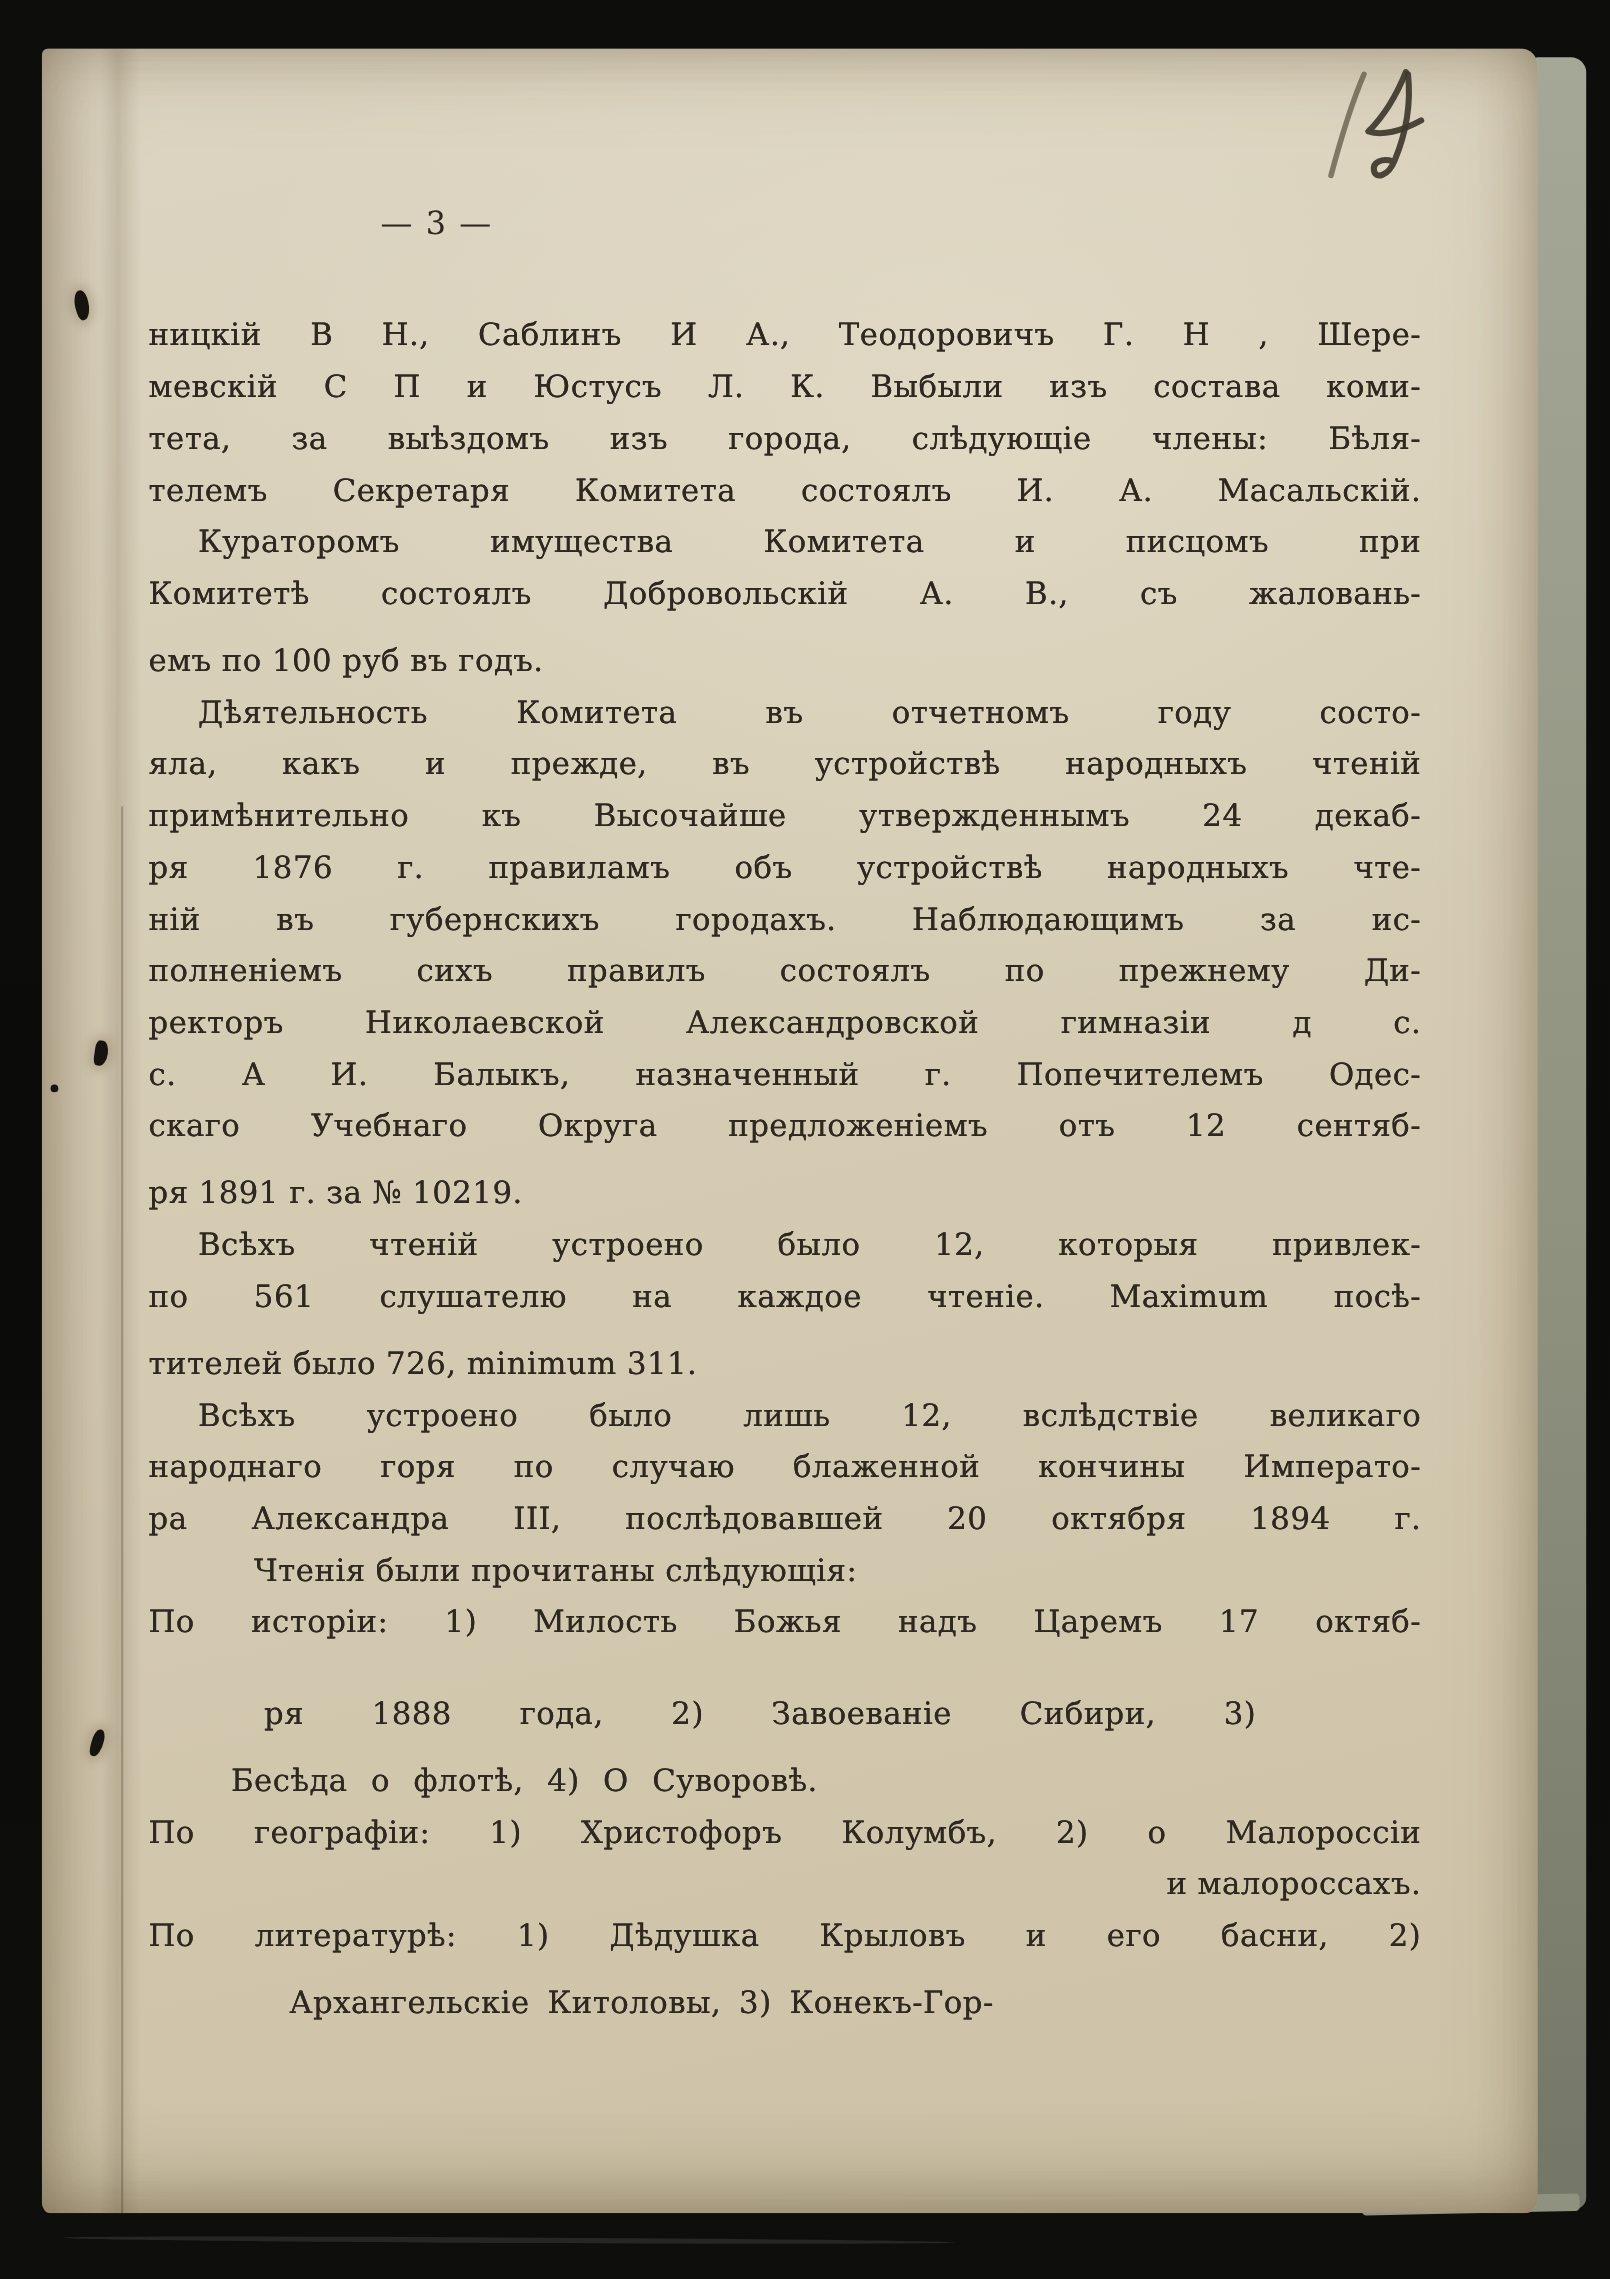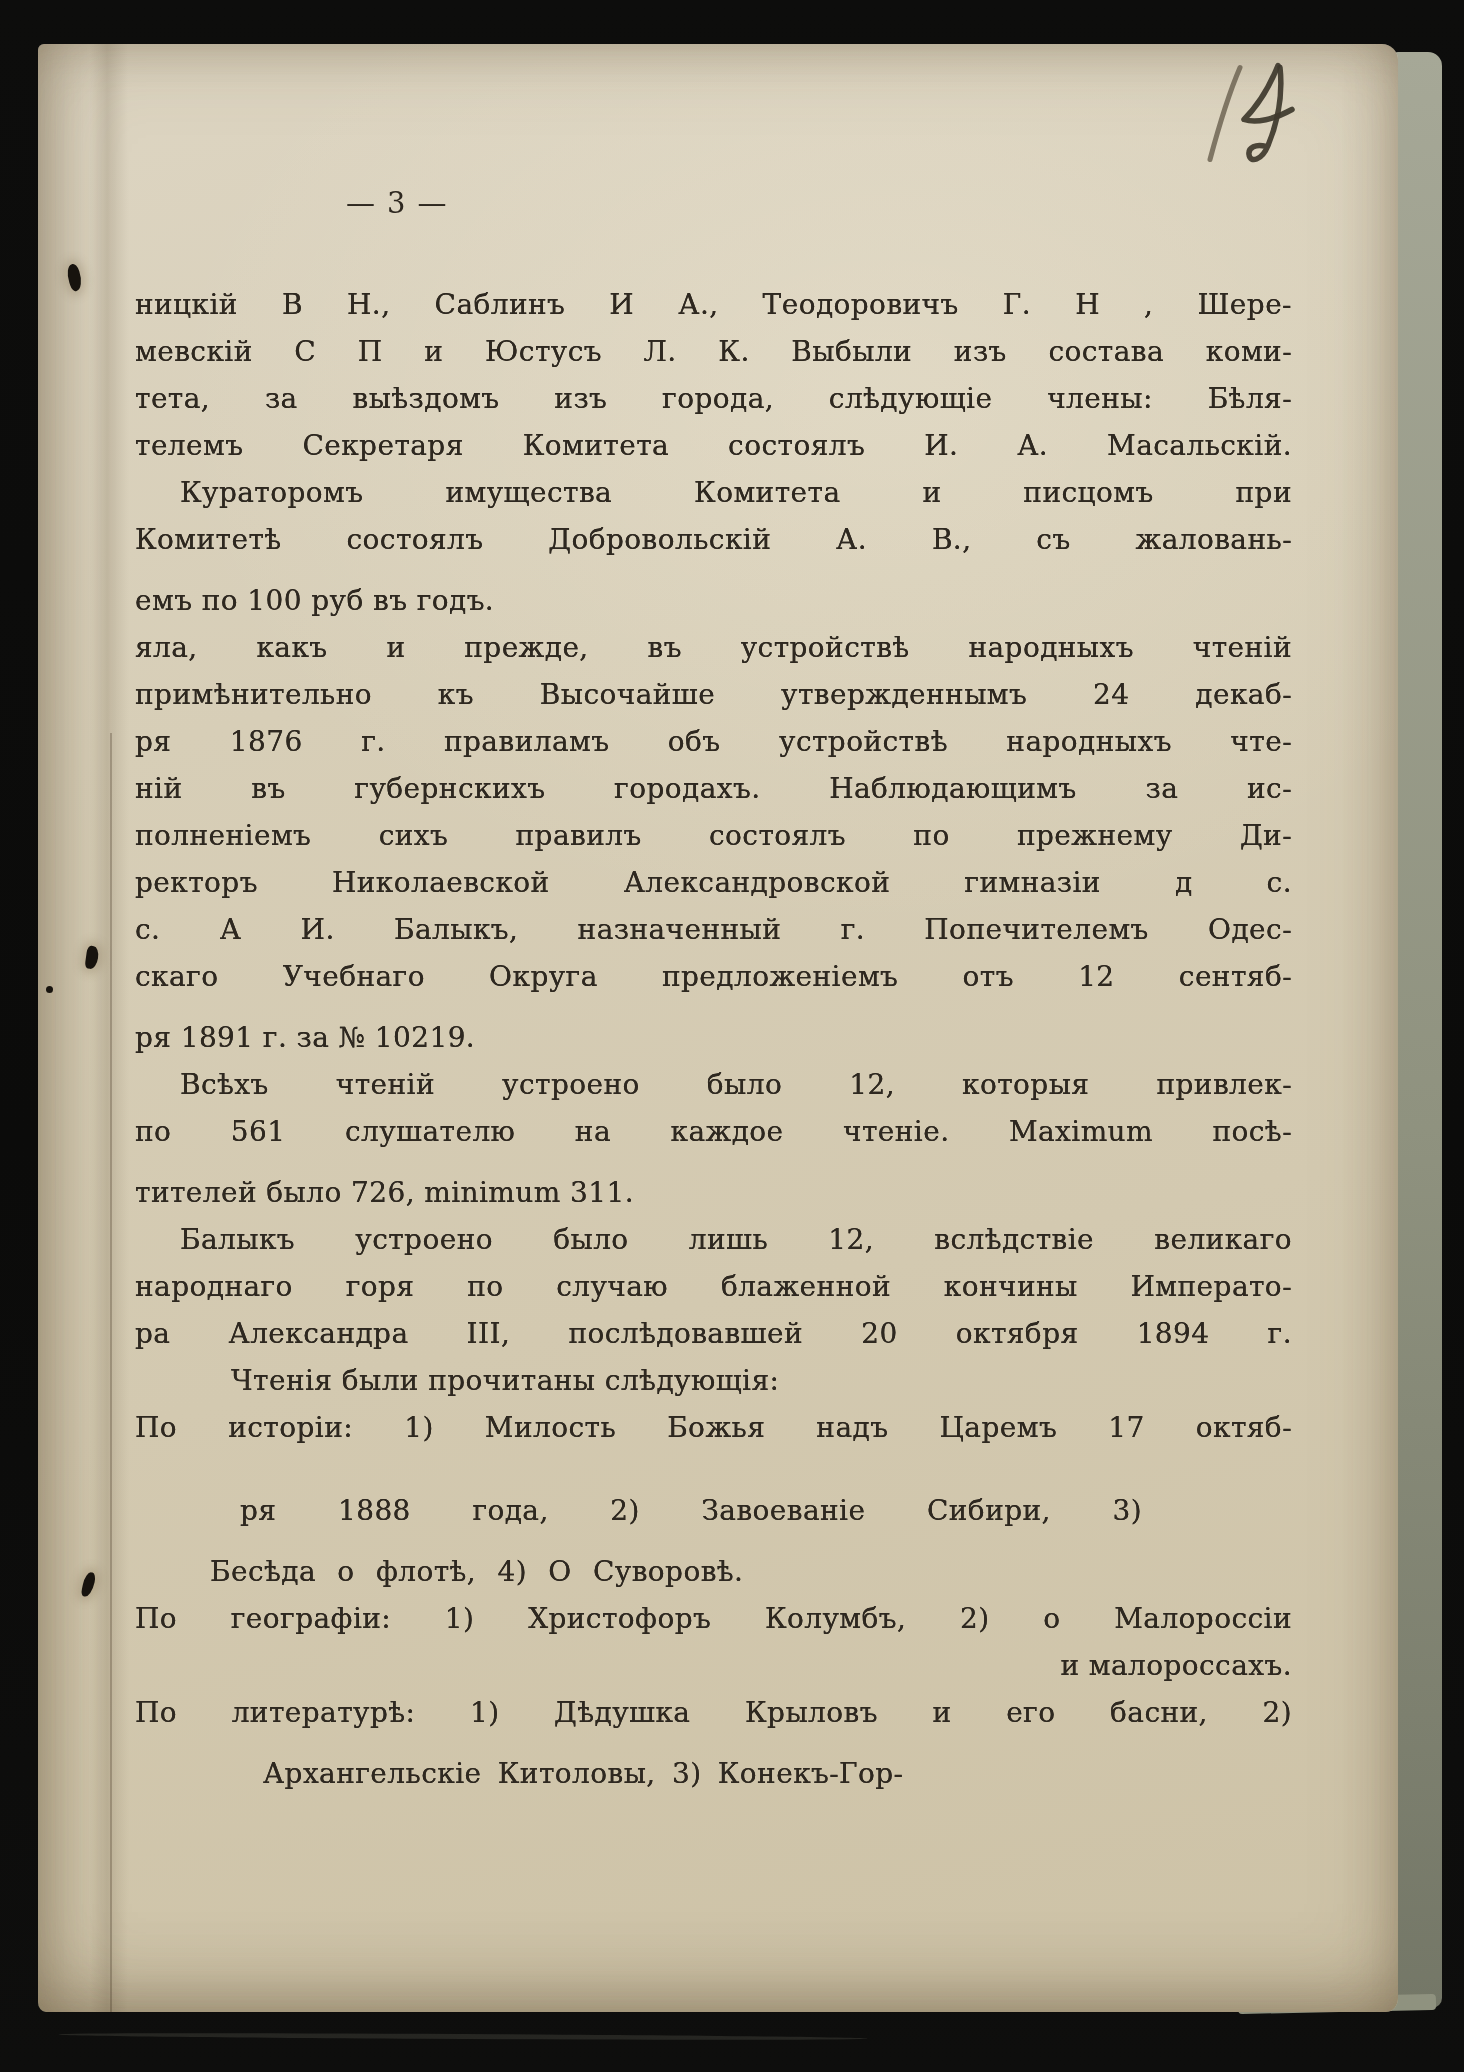--- a/index.html
+++ b/index.html
@@ -125,33 +125,34 @@
     </svg>
 
     <div class="text-block">
         <div class="line j">ницкій В Н., Саблинъ И А., Теодоровичъ Г. Н , Шере-</div>
         <div class="line j">мевскій С П и Юстусъ Л. К. Выбыли изъ состава коми-</div>
         <div class="line j">тета, за выѣздомъ изъ города, слѣдующіе члены: Бѣля-</div>
         <div class="line j">телемъ Секретаря Комитета состоялъ И. А. Масальскій.</div>
         <div class="line j ind g">Кураторомъ имущества Комитета и писцомъ при</div>
         <div class="line j">Комитетѣ состоялъ Добровольскій А. В., съ жаловань-</div>
         <div class="line l">емъ по 100 руб въ годъ.</div>
+        <div class="line j ind g">Дѣятельность Комитета въ отчетномъ году состо-</div>
         <div class="line j">яла, какъ и прежде, въ устройствѣ народныхъ чтеній</div>
         <div class="line j">примѣнительно къ Высочайше утвержденнымъ 24 декаб-</div>
         <div class="line j">ря 1876 г. правиламъ объ устройствѣ народныхъ чте-</div>
         <div class="line j">ній въ губернскихъ городахъ. Наблюдающимъ за ис-</div>
         <div class="line j">полненіемъ сихъ правилъ состоялъ по прежнему Ди-</div>
         <div class="line j">ректоръ Николаевской Александровской гимназіи д с.</div>
         <div class="line j">с. А И. Балыкъ, назначенный г. Попечителемъ Одес-</div>
         <div class="line j">скаго Учебнаго Округа предложеніемъ отъ 12 сентяб-</div>
         <div class="line l">ря 1891 г. за № 10219.</div>
         <div class="line j ind g">Всѣхъ чтеній устроено было 12, которыя привлек-</div>
         <div class="line j">по 561 слушателю на каждое чтеніе. Maximum посѣ-</div>
         <div class="line l">тителей было 726, minimum 311.</div>
-        <div class="line j ind g">Балыкъ устроено было лишь 12, вслѣдствіе великаго</div>
+        <div class="line j ind g">Всѣхъ устроено было лишь 12, вслѣдствіе великаго</div>
         <div class="line j">народнаго горя по случаю блаженной кончины Императо-</div>
         <div class="line j">ра Александра III, послѣдовавшей 20 октября 1894 г.</div>
         <div class="line l ind2 g">Чтенія были прочитаны слѣдующія:</div>
         <div class="line j">По исторіи: 1) Милость Божья надъ Царемъ 17 октяб-</div>
         <div class="line p1">ря 1888 года, 2) Завоеваніе Сибири, 3)</div>
         <div class="line l p2">Бесѣда о флотѣ, 4) О Суворовѣ.</div>
         <div class="line j">По географіи: 1) Христофоръ Колумбъ, 2) о Малороссіи</div>
         <div class="line p3">и малороссахъ.</div>
         <div class="line j">По литературѣ: 1) Дѣдушка Крыловъ и его басни, 2)</div>
         <div class="line l p4">Архангельскіе Китоловы, 3) Конекъ-Гор-</div>

